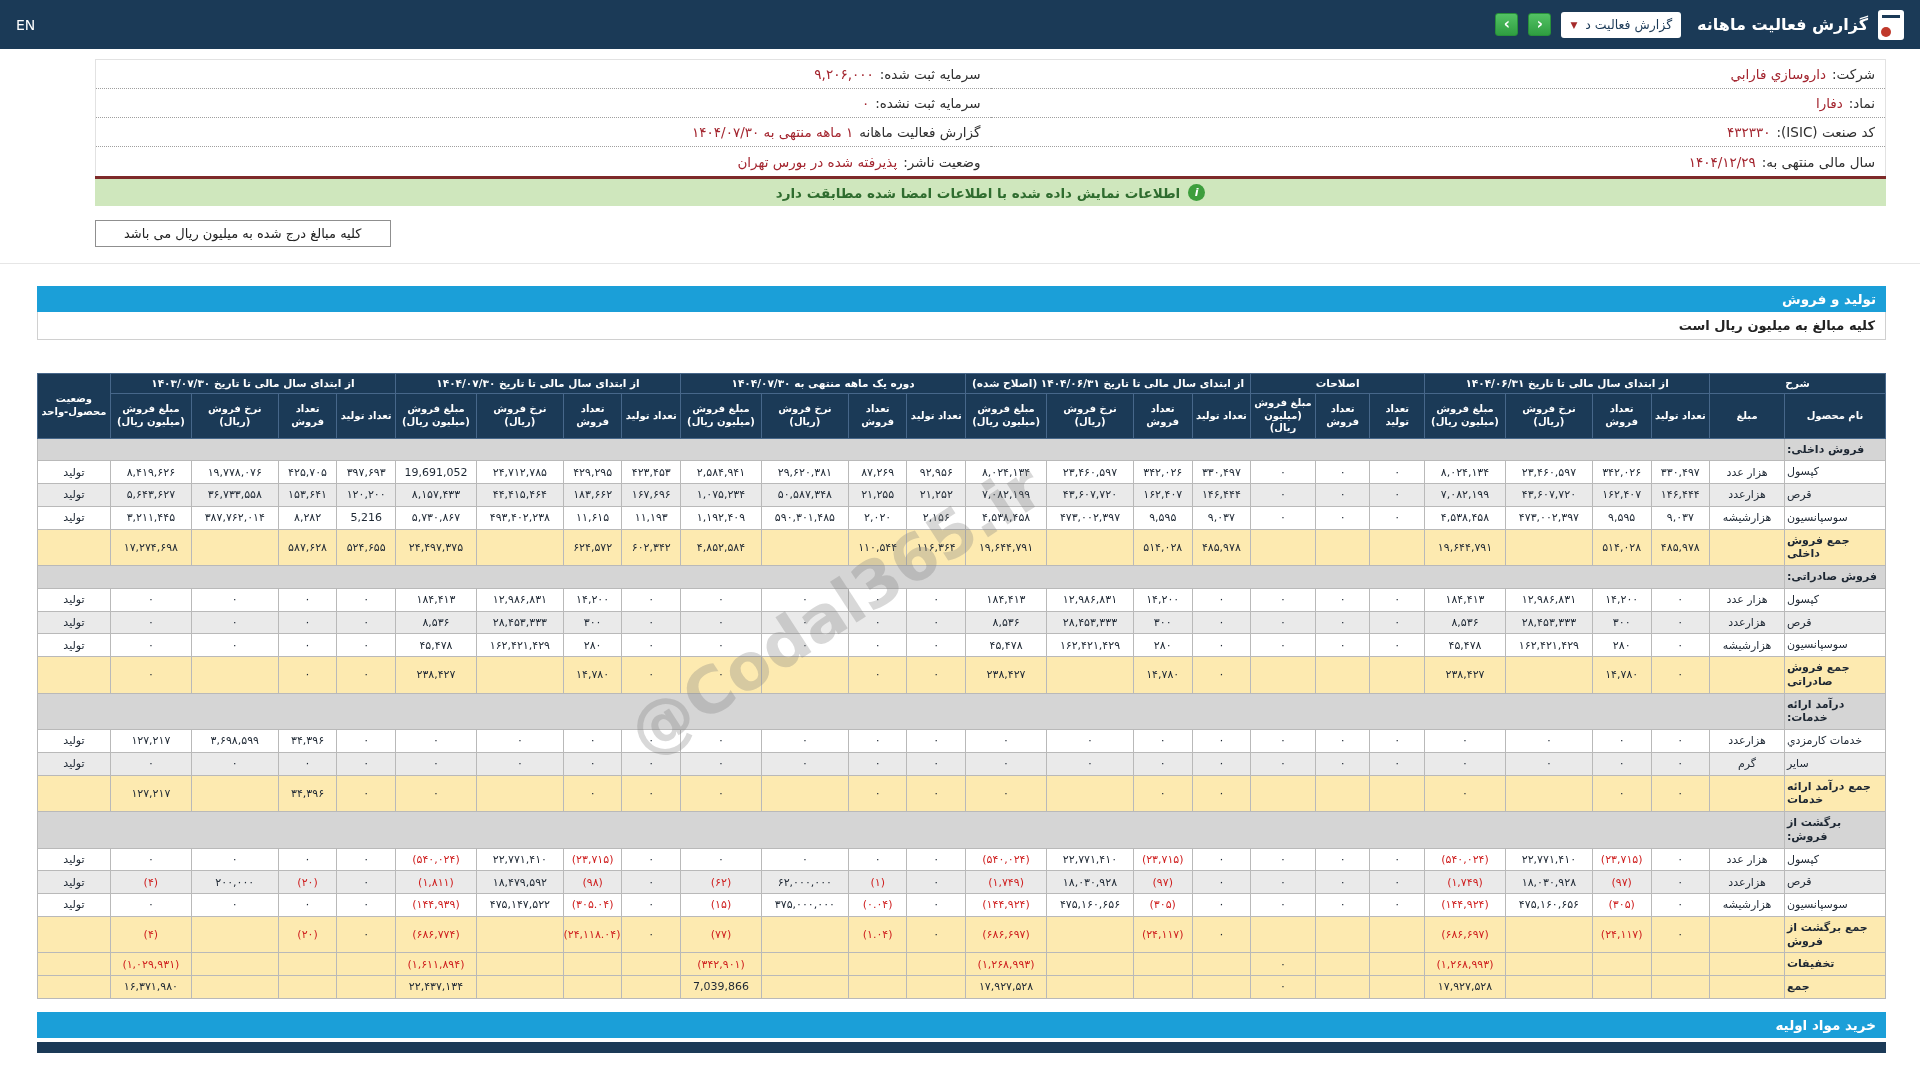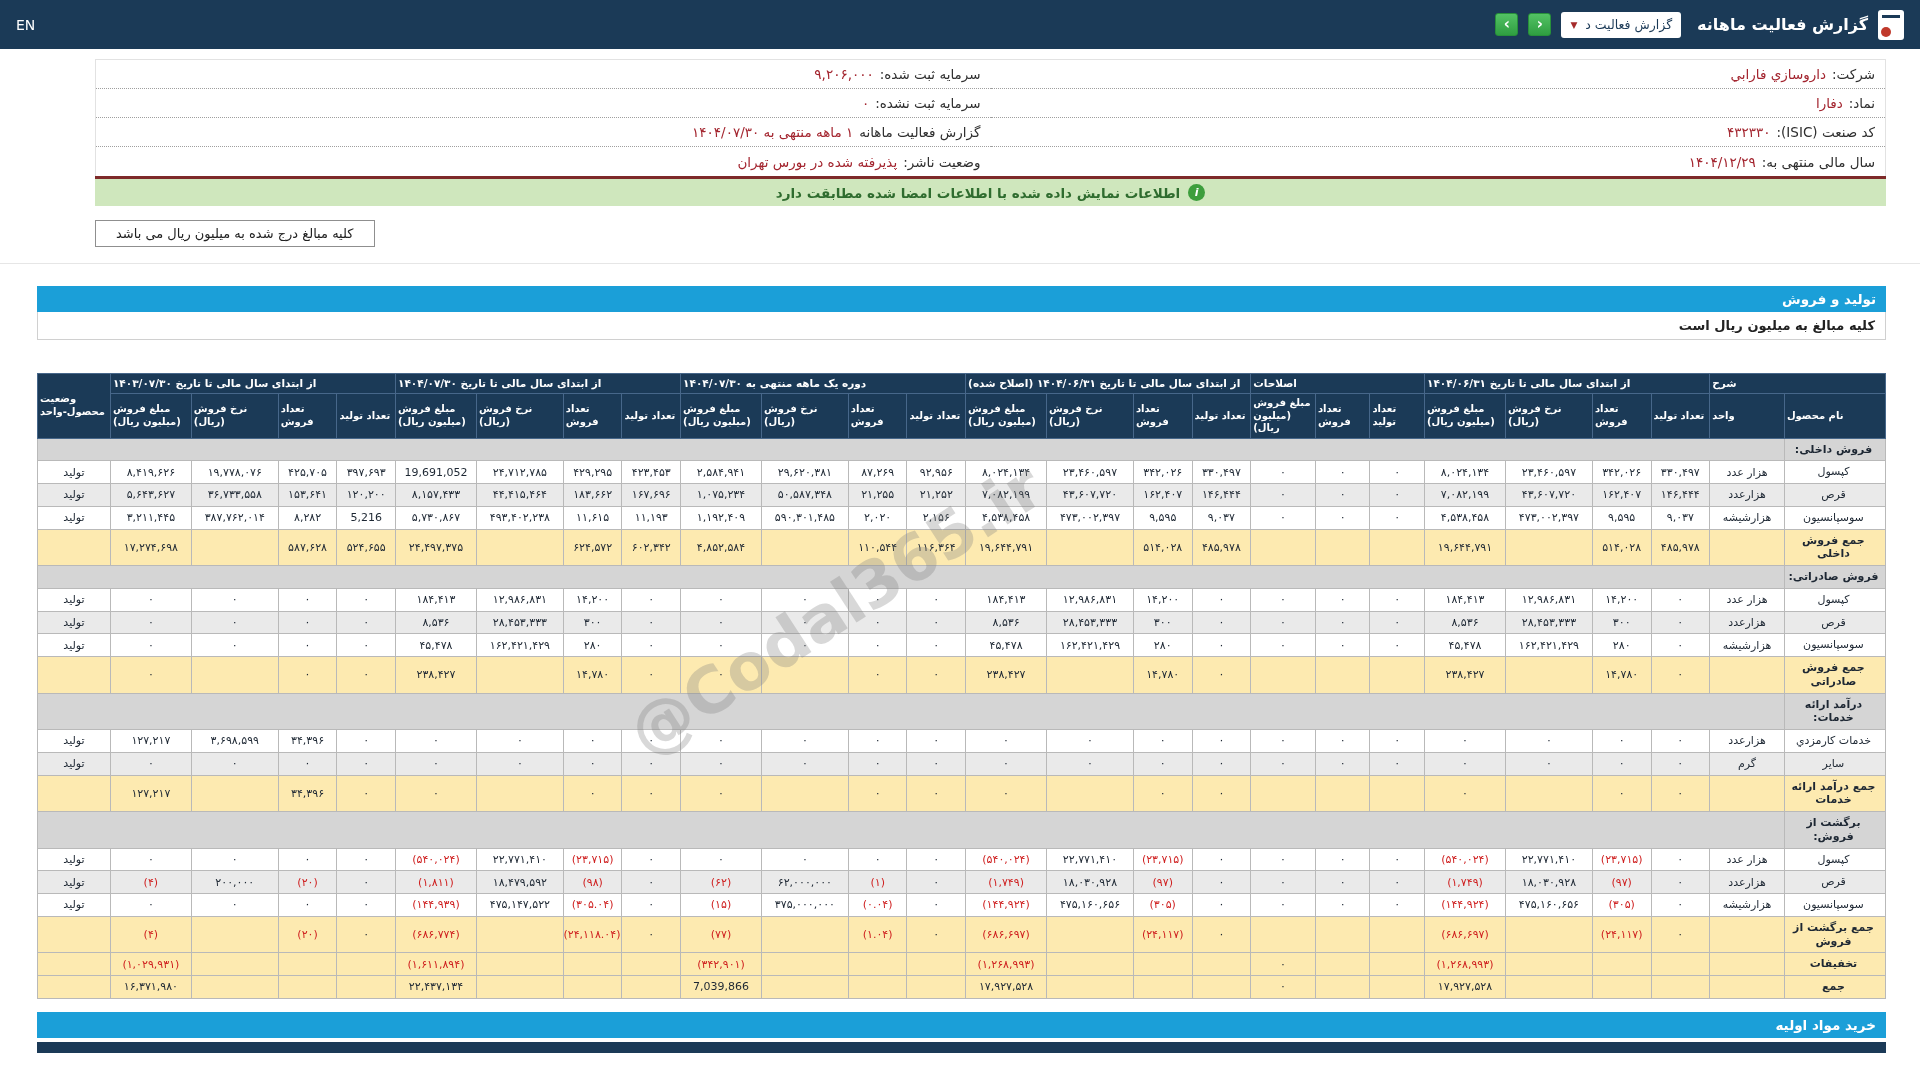--- a/index.html
+++ b/index.html
@@ -26,39 +26,39 @@
   .info-col .info-row:last-child{border-bottom:none}
   .info-lbl{font-weight:normal;color:#2e2e2e;white-space:nowrap}
   .info-val{color:#a3242e;white-space:nowrap}
   
   .banner{margin:0 34px 0 95px;background:#cfe7bd;border-top:3px solid #7e2a2a;color:#2f6c2f;font-weight:bold;
     font-size:13.5px;display:flex;align-items:center;justify-content:center;gap:8px;height:30px}
   .info-icon{width:17px;height:17px;border-radius:50%;background:#3d9e3d;color:#fff;font-size:11px;
     font-weight:bold;font-style:italic;display:flex;align-items:center;justify-content:center;flex:0 0 auto}
   
   .units-note{width:fit-content;margin:14px auto 16px 95px;border:1px solid #8f8f8f;background:#fff;
-    padding:5px 20px;font-size:13px;color:#222;white-space:nowrap}
+    padding:5px 28px;font-size:13px;color:#222;white-space:nowrap}
   .divider{border-bottom:1px solid #e6e6e6;margin-top:16px}
   
   .bar-blue{margin:22px 34px 0 37px;background:#1b9fd8;color:#fff;font-weight:bold;font-size:13.5px;
     padding:5px 10px;height:26px}
   .units-row{margin:0 34px 0 37px;border:1px solid #d0d0d0;border-top:none;font-weight:bold;font-size:13px;
     padding:6px 10px;color:#222;background:#fff}
   
   .table-wrap{margin:33px 34px 0 37px;position:relative}
   table{width:100%;border-collapse:collapse;table-layout:fixed}
   thead th{background:#1b3a57;color:#fff;font-weight:bold;border:1px solid #47678a;padding:3px 2px;
-    font-size:10px;line-height:1.25;text-align:left;overflow:hidden}
+    font-size:10px;line-height:1.25;text-align:center;overflow:hidden}
   thead th.gh{white-space:nowrap;font-size:10.5px}
   tbody td{border:1px solid #b9b9b9;padding:4px 2px;font-size:11px;line-height:1.2;text-align:center;
     color:#1d2733;white-space:nowrap;overflow:hidden;background:#fff}
   tr.alt td{background:#eaeaea}
   tr.sec td{background:#d5d5d5;font-weight:bold}
   tr.sum td{background:#fdeab0}
-  td.name-cell{text-align:center;padding-right:5px;white-space:normal;line-height:1.25}
+  td.name-cell{text-align:left;padding-right:5px;white-space:normal;line-height:1.25}
   tr.sum td.name-cell{font-weight:bold}
   td.neg{color:#cf1f1f}
   .watermark{position:absolute;left:560px;top:200px;transform:rotate(-33deg);font-size:64px;font-weight:bold;
     color:rgba(125,125,125,.30);direction:ltr;pointer-events:none;z-index:5;white-space:nowrap}
   
   .partial-header{margin:4px 34px 0 37px;height:11px;background:#1b3a57;overflow:hidden}
 </style>
 </head>
 <body>
 
@@ -163,21 +163,21 @@
           <th class="gh" colspan="4">از ابتدای سال مالی تا تاریخ ۱۴۰۴/۰۶/۳۱</th>
           <th class="gh" colspan="3">اصلاحات</th>
           <th class="gh" colspan="4">از ابتدای سال مالی تا تاریخ ۱۴۰۴/۰۶/۳۱ (اصلاح شده)</th>
           <th class="gh" colspan="4">دوره یک ماهه منتهی به ۱۴۰۴/۰۷/۳۰</th>
           <th class="gh" colspan="4">از ابتدای سال مالی تا تاریخ ۱۴۰۴/۰۷/۳۰</th>
           <th class="gh" colspan="4">از ابتدای سال مالی تا تاریخ ۱۴۰۳/۰۷/۳۰</th>
           <th class="sh" rowspan="2">وضعیت محصول-واحد</th>
         </tr>
       <tr id="hrow2">
           <th class="sh">نام محصول</th>
-          <th class="sh">واحد</th>
+          <th class="sh">مبلغ</th>
           <th class="sh">تعداد تولید</th>
           <th class="sh">تعداد فروش</th>
           <th class="sh">نرخ فروش (ریال)</th>
           <th class="sh">مبلغ فروش (میلیون ریال)</th>
           <th class="sh">تعداد تولید</th>
           <th class="sh">تعداد فروش</th>
           <th class="sh">مبلغ فروش (میلیون ریال)</th>
           <th class="sh">تعداد تولید</th>
           <th class="sh">تعداد فروش</th>
           <th class="sh">نرخ فروش (ریال)</th>

